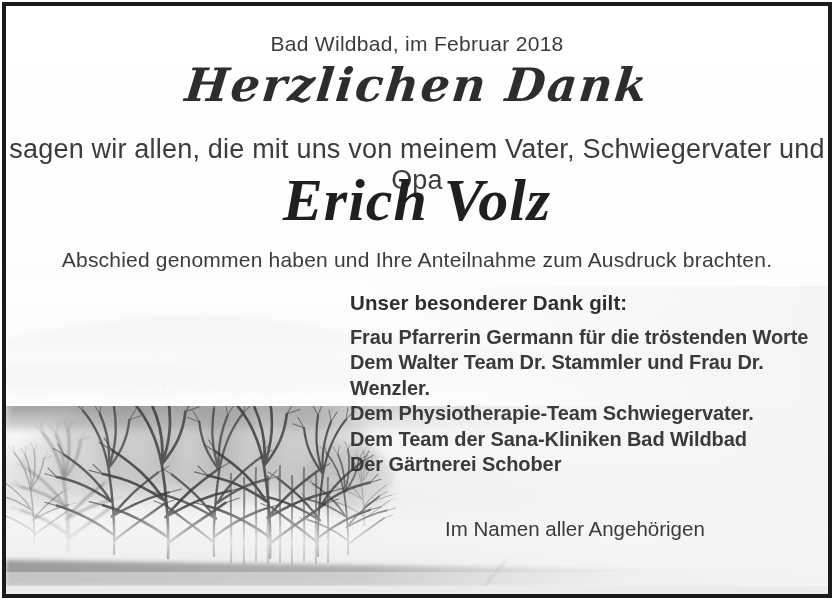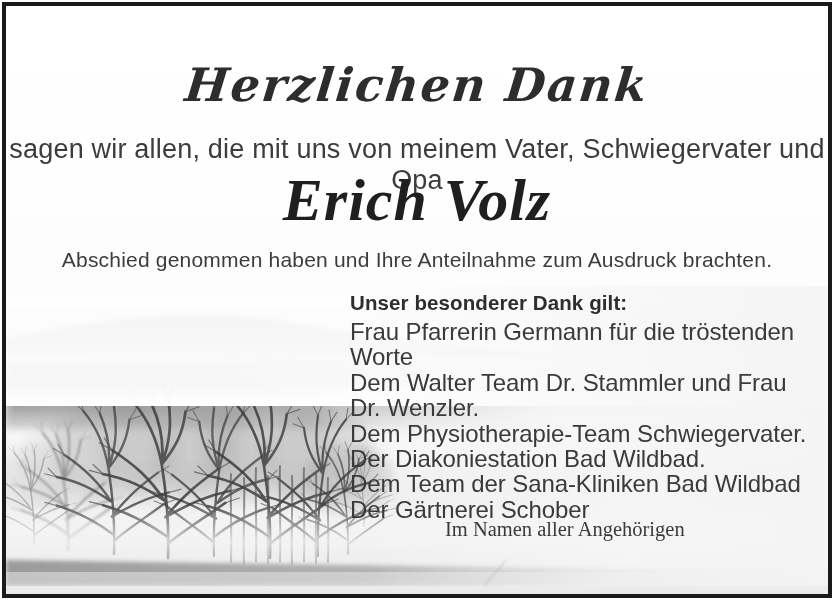--- a/index.html
+++ b/index.html
@@ -80,36 +80,36 @@
   .thanks-block {
     position: absolute;
     left: 344px;
     top: 285px;
     width: 470px;
   }
   .thanks-heading {
     font-weight: bold;
     font-size: 20.5px;
     color: #2e2e2e;
-    margin-bottom: 4px;
+    margin-bottom: 10px;
     letter-spacing: 0.1px;
   }
   .thanks-item {
-    font-size: 24px;
+    font-size: 20px;
     line-height: 25.4px;
     color: #3a3a3a;
     white-space: pre-wrap;
     letter-spacing: -0.1px;
+    font-weight: bold;
   }
   .signature-block {
     position: absolute;
     left: 439px;
     top: 510px;
     width: 380px;
-    font-family: Liberation Serif, serif;
   }
   .signature-line {
     font-size: 20.5px;
     line-height: 26px;
     color: #3a3a3a;
   }
 </style>
 </head>
 <body>
 
@@ -220,35 +220,35 @@
         <path d="M478 580 C 486 570 494 562 500 554" fill="none" stroke="#8a8a8a" stroke-width="2" opacity="0.4" filter="url(#b1)"></path>
 
         <rect x="0" y="260" width="822" height="140" fill="url(#gTopFade)" transform="translate(0,0) scale(1,-1) translate(0,-660)"></rect>
         <rect x="0" y="0" width="822" height="300" fill="#ffffff" opacity="0.55"></rect>
         <rect x="360" y="280" width="462" height="300" fill="url(#gRightFade)"></rect>
       </svg>
     </div>
 
     <div class="textlayer">
 
+      <div class="centered dateline">Bad Wildbad, im Februar 2018</div>
 
       <div class="centered script-headline">Herzlichen Dank</div>
 
       <div class="centered intro-line">sagen wir allen, die mit uns von meinem Vater, Schwiegervater und Opa</div>
 
       <div class="centered deceased-name">Erich Volz</div>
 
       <div class="centered farewell-line">Abschied genommen haben und Ihre Anteilnahme zum Ausdruck brachten.</div>
 
       <div class="thanks-block">
         <div class="thanks-heading">Unser besonderer Dank gilt:</div>
         <div class="thanks-item">Frau Pfarrerin Germann für die tröstenden Worte</div>
         <div class="thanks-item">Dem Walter Team Dr. Stammler und Frau Dr. Wenzler.</div>
         <div class="thanks-item">Dem Physiotherapie-Team Schwiegervater.</div>
-        <div class="thanks-item">Der Diakoniestation Bad Wildbad.</div>
         <div class="thanks-item">Dem Team der Sana-Kliniken Bad Wildbad</div>
         <div class="thanks-item">Der Gärtnerei Schober</div>
       </div>
 
       <div class="signature-block">
         <div class="signature-line">Im Namen aller Angehörigen</div>
       </div>
 
     </div>
   </div>

